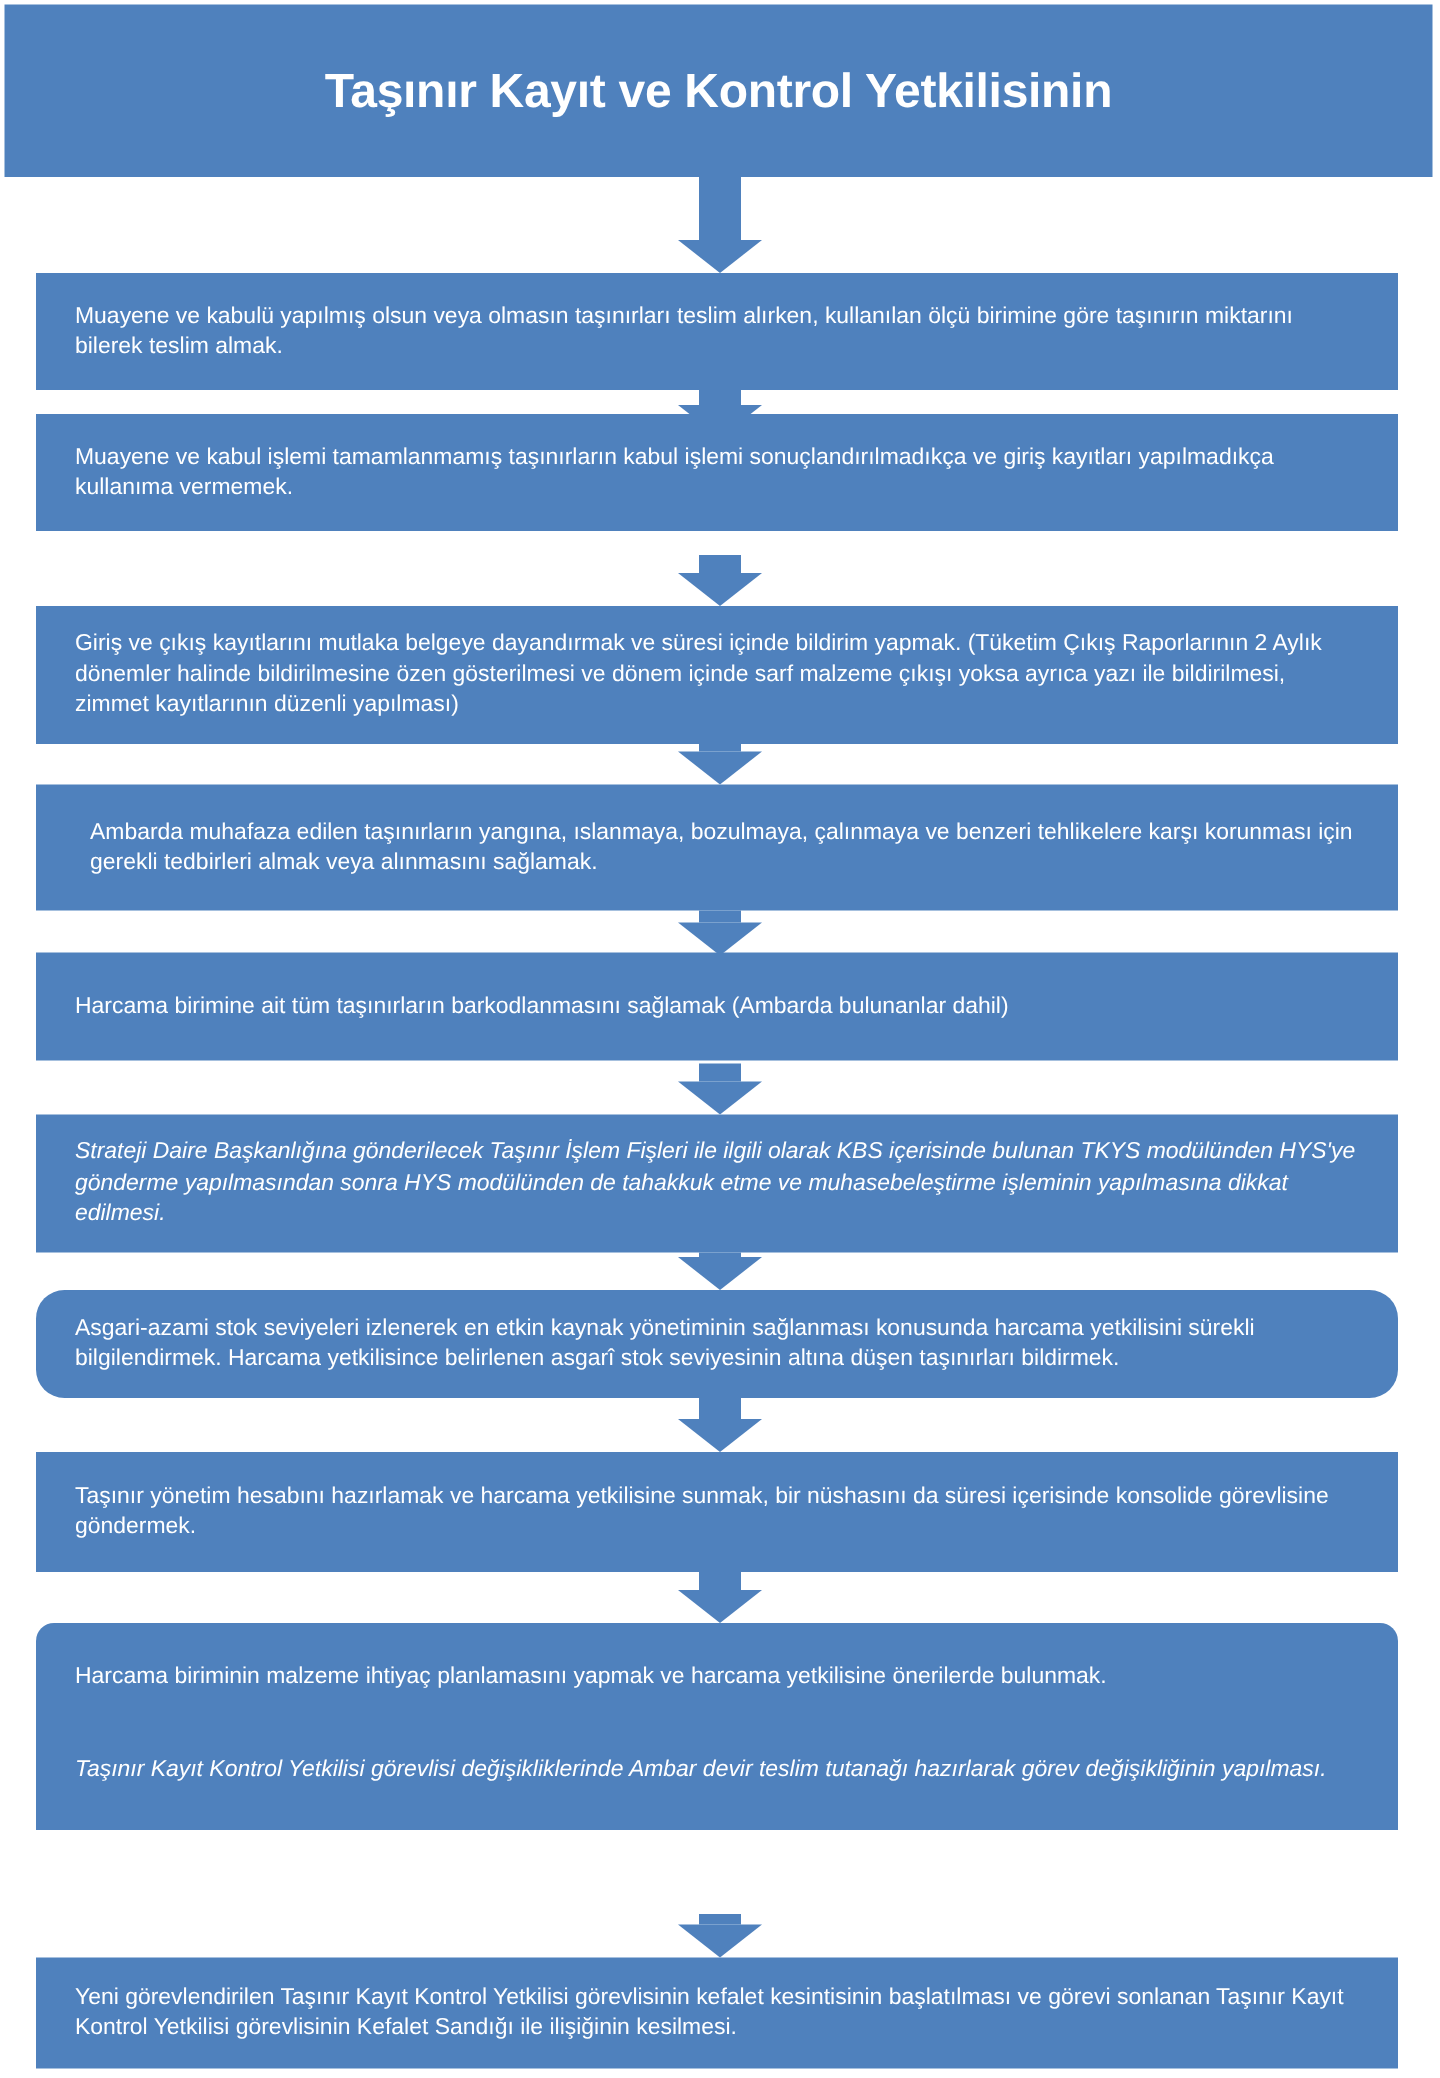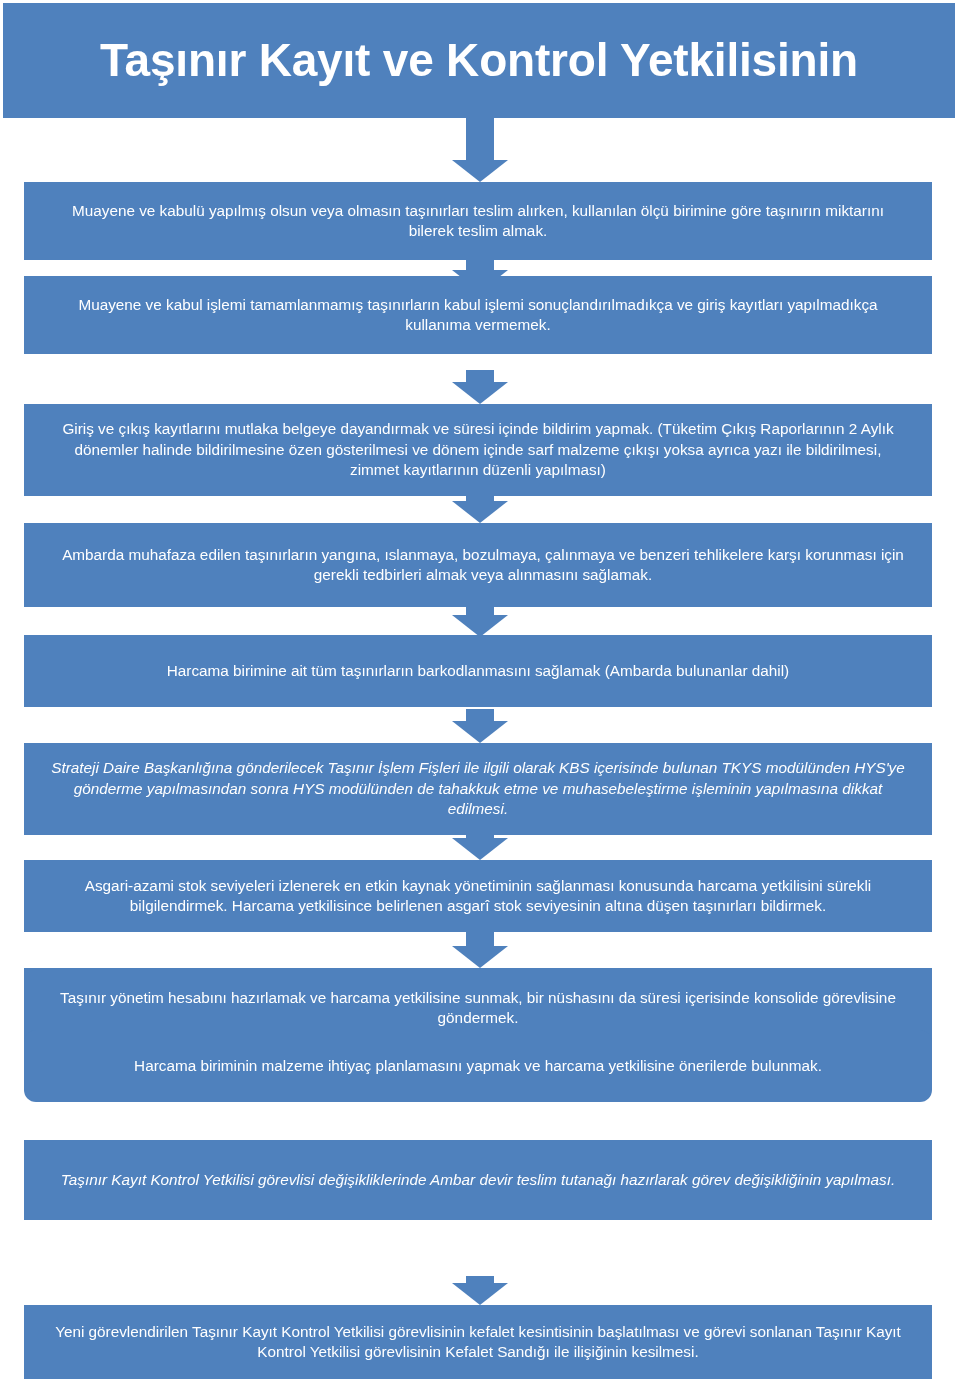--- a/index.html
+++ b/index.html
@@ -31,21 +31,21 @@
     width: 952px;
     height: 115px;
     background: #4F81BD;
     display: flex;
     align-items: center;
     justify-content: center;
     box-sizing: border-box;
     padding: 0 40px;
   }
   .title-text {
-    font-size: 46px;
+    font-size: 32px;
     font-weight: bold;
     line-height: 1.12;
     text-align: center;
     color: #ffffff;
     letter-spacing: -0.2px;
   }
 
   
   .step-box {
     position: absolute;
@@ -53,21 +53,21 @@
     width: 908px;
     background: #4F81BD;
     box-sizing: border-box;
     display: flex;
     align-items: center;
     justify-content: center;
     padding: 4px 26px;
   }
   .step-text {
     width: 100%;
-    text-align: center;
+    text-align: left;
     font-size: 15.3px;
     line-height: 1.33;
     color: #ffffff;
   }
 
   
   .arrow {
     position: absolute;
     width: 56px;
     margin-left: -28px;
@@ -154,27 +154,27 @@
       </div>
       <div class="step-box" style="top: 523px; height: 84px; padding-left: 36px;">
         <div class="step-text">Ambarda muhafaza edilen taşınırların yangına, ıslanmaya, bozulmaya, çalınmaya ve benzeri tehlikelere karşı korunması için gerekli tedbirleri almak veya alınmasını sağlamak.</div>
       </div>
       <div class="step-box" style="top: 635px; height: 72px;">
         <div class="step-text">Harcama birimine ait tüm taşınırların barkodlanmasını sağlamak (Ambarda bulunanlar dahil)</div>
       </div>
       <div class="step-box" style="top: 743px; height: 92px; font-style: italic;">
         <div class="step-text">Strateji Daire Başkanlığına gönderilecek Taşınır İşlem Fişleri ile ilgili olarak KBS içerisinde bulunan TKYS modülünden HYS'ye gönderme yapılmasından sonra HYS modülünden de tahakkuk etme ve muhasebeleştirme işleminin yapılmasına dikkat edilmesi.</div>
       </div>
-      <div class="step-box" style="top: 860px; height: 72px;">
+      <div class="step-box" style="top: 860px; height: 72px; border-radius: 19px;">
         <div class="step-text">Asgari-azami stok seviyeleri izlenerek en etkin kaynak yönetiminin sağlanması konusunda harcama yetkilisini sürekli bilgilendirmek. Harcama yetkilisince belirlenen asgarî stok seviyesinin altına düşen taşınırları bildirmek.</div>
       </div>
       <div class="step-box" style="top: 968px; height: 80px;">
         <div class="step-text">Taşınır yönetim hesabını hazırlamak ve harcama yetkilisine sunmak, bir nüshasını da süresi içerisinde konsolide görevlisine göndermek.</div>
       </div>
-      <div class="step-box" style="top: 1030px; height: 72px; border-radius: 12px;">
+      <div class="step-box" style="top: 1082px; height: 72px; border-radius: 12px;">
         <div class="step-text">Harcama biriminin malzeme ihtiyaç planlamasını yapmak ve harcama yetkilisine önerilerde bulunmak.</div>
       </div>
       <div class="step-box" style="top: 1140px; height: 80px; font-style: italic;">
         <div class="step-text">Taşınır Kayıt Kontrol Yetkilisi görevlisi değişikliklerinde Ambar devir teslim tutanağı hazırlarak görev değişikliğinin yapılması.</div>
       </div>
       <div class="step-box" style="top: 1305px; height: 74px;">
         <div class="step-text">Yeni görevlendirilen Taşınır Kayıt Kontrol Yetkilisi görevlisinin kefalet kesintisinin başlatılması ve görevi sonlanan Taşınır Kayıt Kontrol Yetkilisi görevlisinin Kefalet Sandığı ile ilişiğinin kesilmesi.</div>
       </div>
     </div>
 

